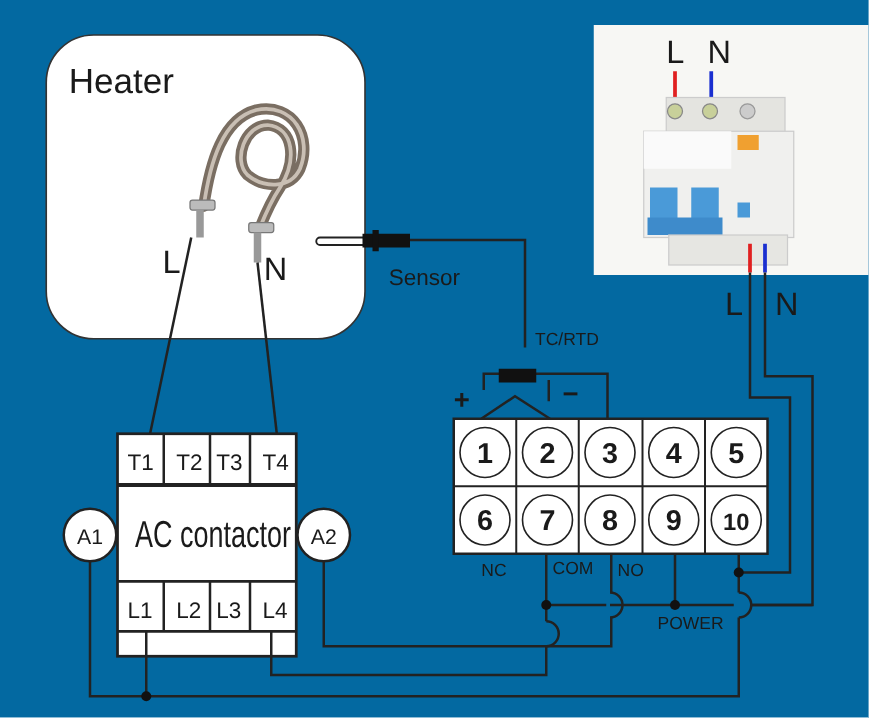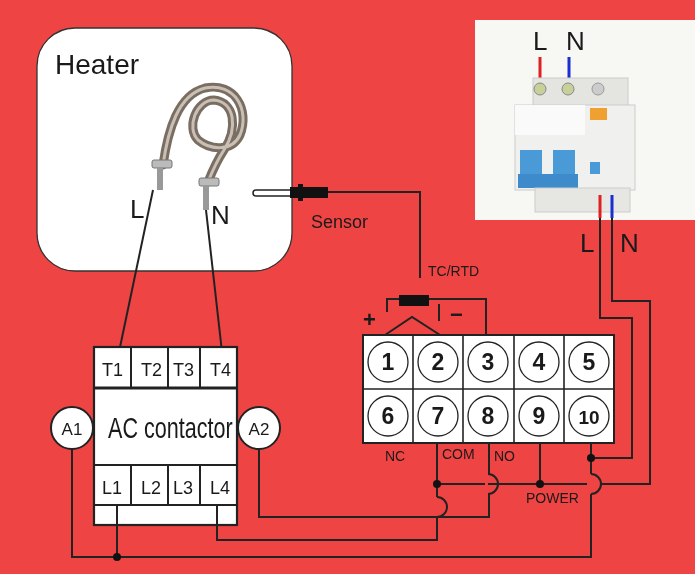--- a/index.html
+++ b/index.html
@@ -1,16 +1,16 @@
 <!DOCTYPE html>
 <html><head>
 <meta charset="utf-8">
 <style>
   html,body{margin:0;padding:0;background:#fff;}
-  #stage{position:relative;width:695px;height:574px;overflow:hidden;background:#ef4444;font-family:"Liberation Sans",sans-serif;}
+  #stage{position:relative;width:695px;height:574px;overflow:hidden;background:#0369a1;font-family:"Liberation Sans",sans-serif;}
   svg{position:absolute;left:0;top:0;}
   .w{stroke:#222;stroke-width:2;fill:none;}
   .t{font-family:"Liberation Sans",sans-serif;fill:#1a1a1a;}
   .cond{font-family:"Liberation Sans",sans-serif;fill:#1a1a1a;}
 </style>
 </head>
 <body>
 
 <div id="stage">
 <svg width="695" height="574" viewBox="0 0 695 574">

